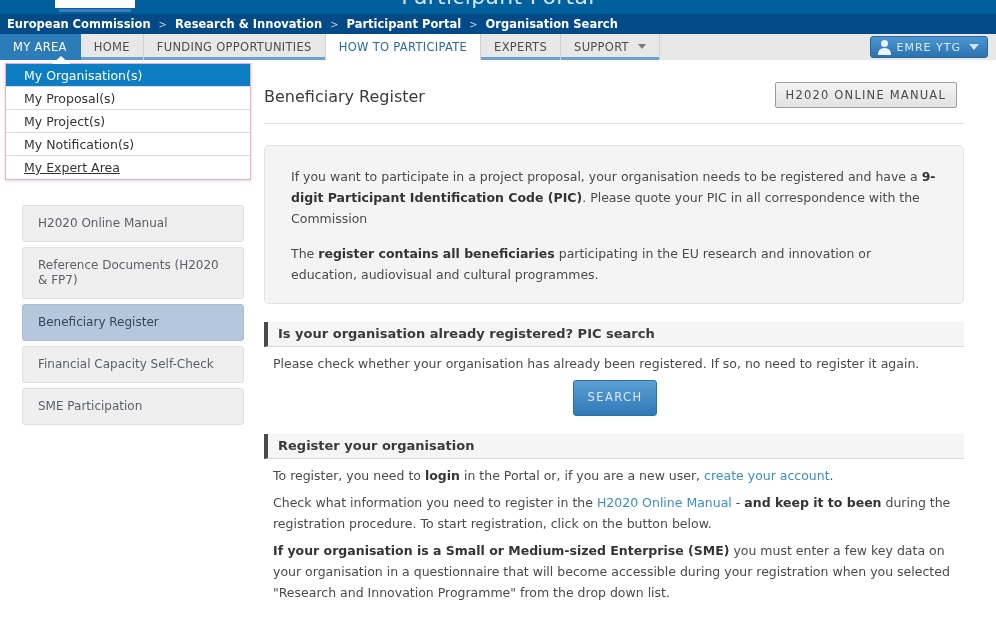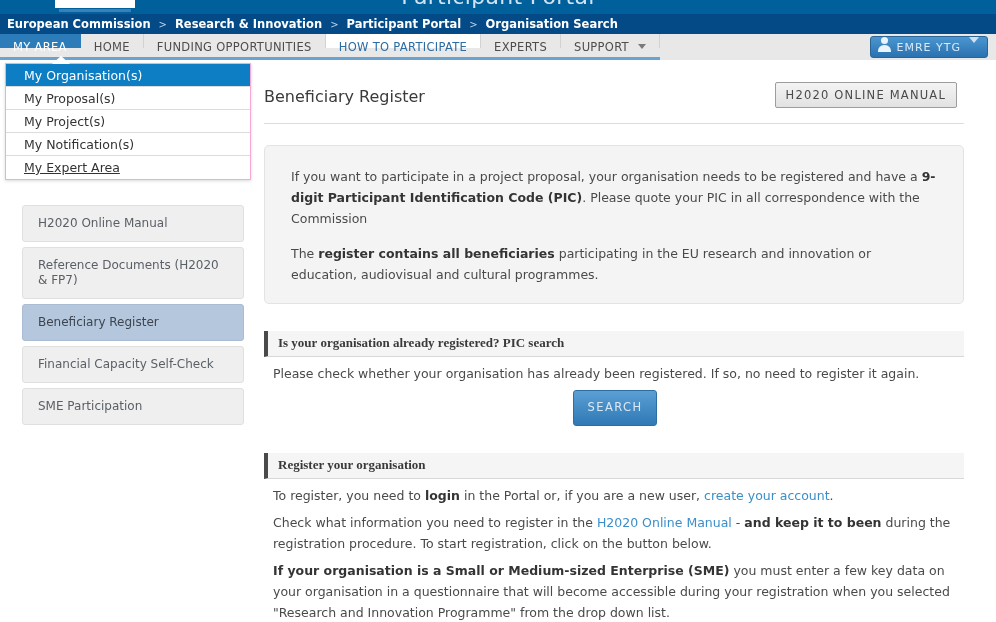--- a/index.html
+++ b/index.html
@@ -57,21 +57,21 @@
   }
 
   
   #nav-bar {
     position: absolute; left: 0; top: 34px; width: 996px; height: 26px;
     background: #e8e8e8;
     border-bottom: 3px solid #6aa3d0;
   }
   #nav-tabs { display: flex; height: 26px; }
   .nav-tab {
-    height: 14px; line-height: 26px;
+    height: 26px; line-height: 26px;
     padding: 0 13px;
     font-size: 11.5px;
     color: #4d4d4d;
     letter-spacing: .3px;
     border-right: 1px solid #d2d2d2;
     cursor: pointer;
     white-space: nowrap;
   }
   .nav-tab.myarea {
     background: #2b7cb9; color: #ffffff; font-weight: normal;
@@ -94,21 +94,21 @@
     position: absolute; right: 8px; top: 36px;
     height: 22px;
     background: linear-gradient(to bottom, #4b96d0 0%, #2a72b0 100%);
     border: 1px solid #2a6595;
     border-radius: 3px;
     color: #d8e9f7;
     font-size: 11px;
     letter-spacing: 1px;
     line-height: 21px;
     padding: 0 8px 0 6px;
-    display: flex; align-items: flex-start; gap: 6px;
+    display: flex; align-items: center; gap: 6px;
     cursor: pointer;
   }
   #user-badge .avatar {
     width: 14px; height: 14px; display: inline-block;
     position: relative;
   }
   #user-badge .avatar::before {
     content: ""; position: absolute; left: 4px; top: 0;
     width: 7px; height: 7px; border-radius: 50%; background: #eaf4fc;
   }
@@ -220,29 +220,28 @@
   #info-box p {
     margin: 0 0 14px 0;
     font-size: 12.5px;
     color: #4a4a4a;
     line-height: 21px;
   }
   #info-box p:last-child { margin-bottom: 0; }
   #info-box b, .content-block b { color: #343434; font-weight: bold; }
 
   .section-head {
-    margin-top: 27px;
+    margin-top: 18px;
     background: #f5f5f5;
     border-bottom: 1px solid #d8d8d8;
     border-left: 4px solid #4a4a4a;
     font-size: 13px;
     font-weight: bold;
     color: #3a3a3a;
     padding: 4px 0 5px 10px;
-    font-family: Liberation Serif, serif;
   }
 
   .content-block {
     font-size: 12.5px;
     color: #4a4a4a;
     line-height: 21px;
     padding: 0 7px 0 9px;
   }
   .content-block p { margin: 6px 0 0 0; }
   .content-block a { color: #3a8fc9; text-decoration: none; }

